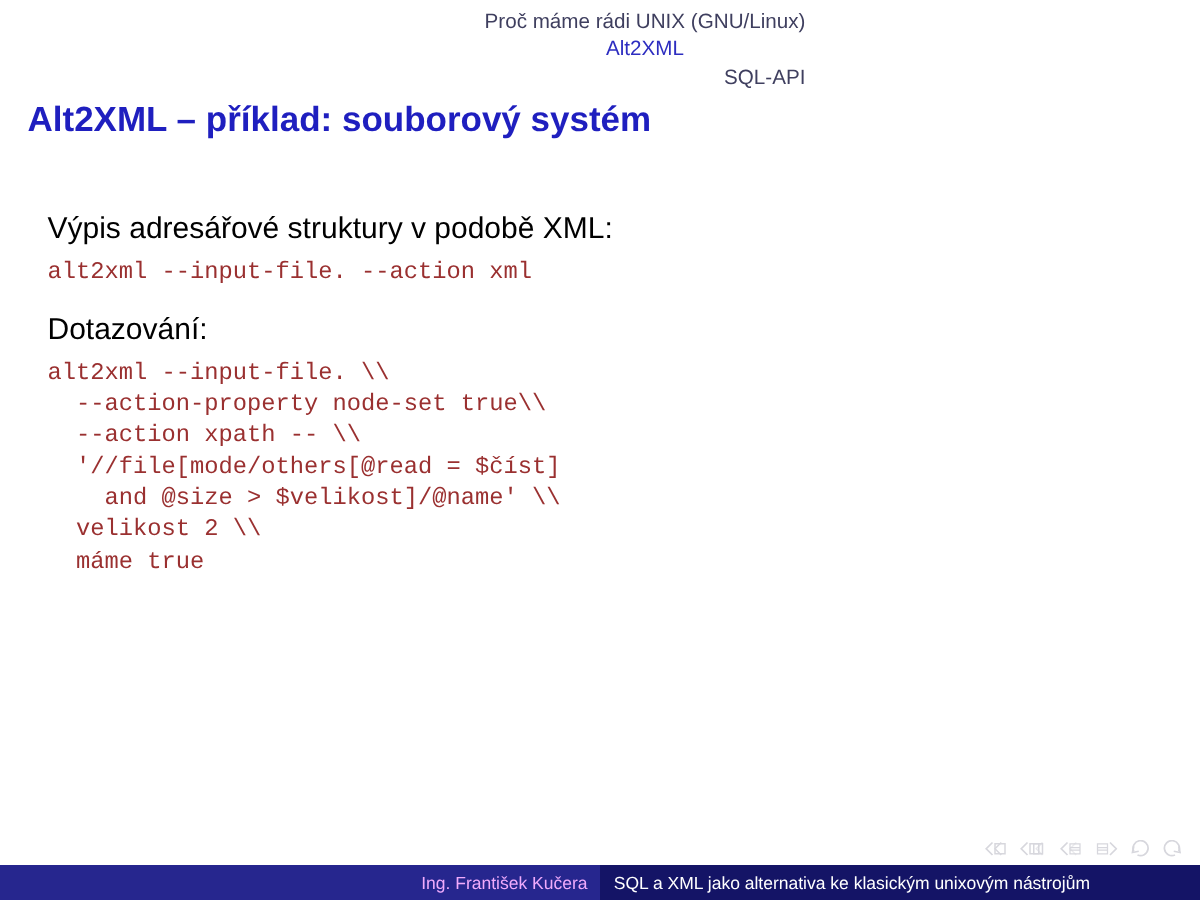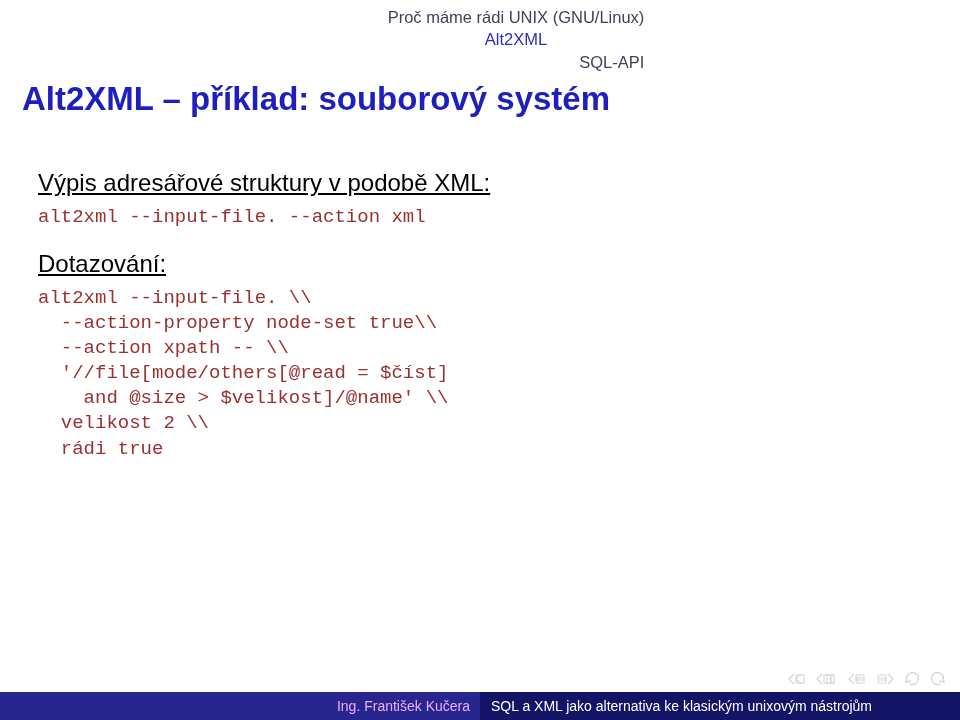--- a/index.html
+++ b/index.html
@@ -35,35 +35,34 @@
   }
   .header-lines .active {
     color: #2d2dc0;
     text-align: center;
   }
   .frametitle {
     position: absolute;
     top: 80px;
     left: 22px;
     right: 22px;
-    font-size: 33px;
+    font-size: 28px;
     font-weight: 700;
     color: #1f1fbf;
   }
   .body {
     position: absolute;
     top: 155px;
     left: 38px;
     right: 38px;
     font-size: 24px;
     color: #000;
   }
   .para {
     margin: 14px 0 8px 0;
-    text-decoration: underline;
   }
   .code {
     font-family: "Nimbus Mono", "Courier New", Courier, monospace;
     font-size: 19px;
     color: #9a3030;
     white-space: pre;
     margin: 8px 0 20px 0;
     line-height: 1.32;
   }
   .code .indent1 { padding-left: 2ch; display: inline-block; }
@@ -134,21 +133,21 @@
     <div class="para">Výpis adresářové struktury v podobě XML:</div>
     <div class="code">alt2xml --input-file. --action xml</div>
 
     <div class="para">Dotazování:</div>
     <div class="code"><span>alt2xml --input-file. \\</span>
 <span class="indent1">--action-property node-set true\\</span>
 <span class="indent1">--action xpath -- \\</span>
 <span class="indent1">'//file[mode/others[@read = $číst]</span>
 <span class="indent2">and @size &gt; $velikost]/@name' \\</span>
 <span class="indent1">velikost 2 \\</span>
-<span class="indent1">rádi true</span></div>
+<span class="indent1">máme true</span></div>
   </div>
 
   <div class="navicons">
     <span class="grp">
       <svg width="18" height="12" viewBox="0 0 18 12">
           <path d="M6 1 L1 6 L6 11" fill="none" stroke="#d7d7dd" stroke-width="1.4"></path>
           <rect x="8" y="2" width="8" height="8" fill="none" stroke="#d7d7dd" stroke-width="1.2"></rect>
           <path d="M13 1 L8 6 L13 11" fill="none" stroke="#d7d7dd" stroke-width="1.2"></path>
         </svg>
     </span>

